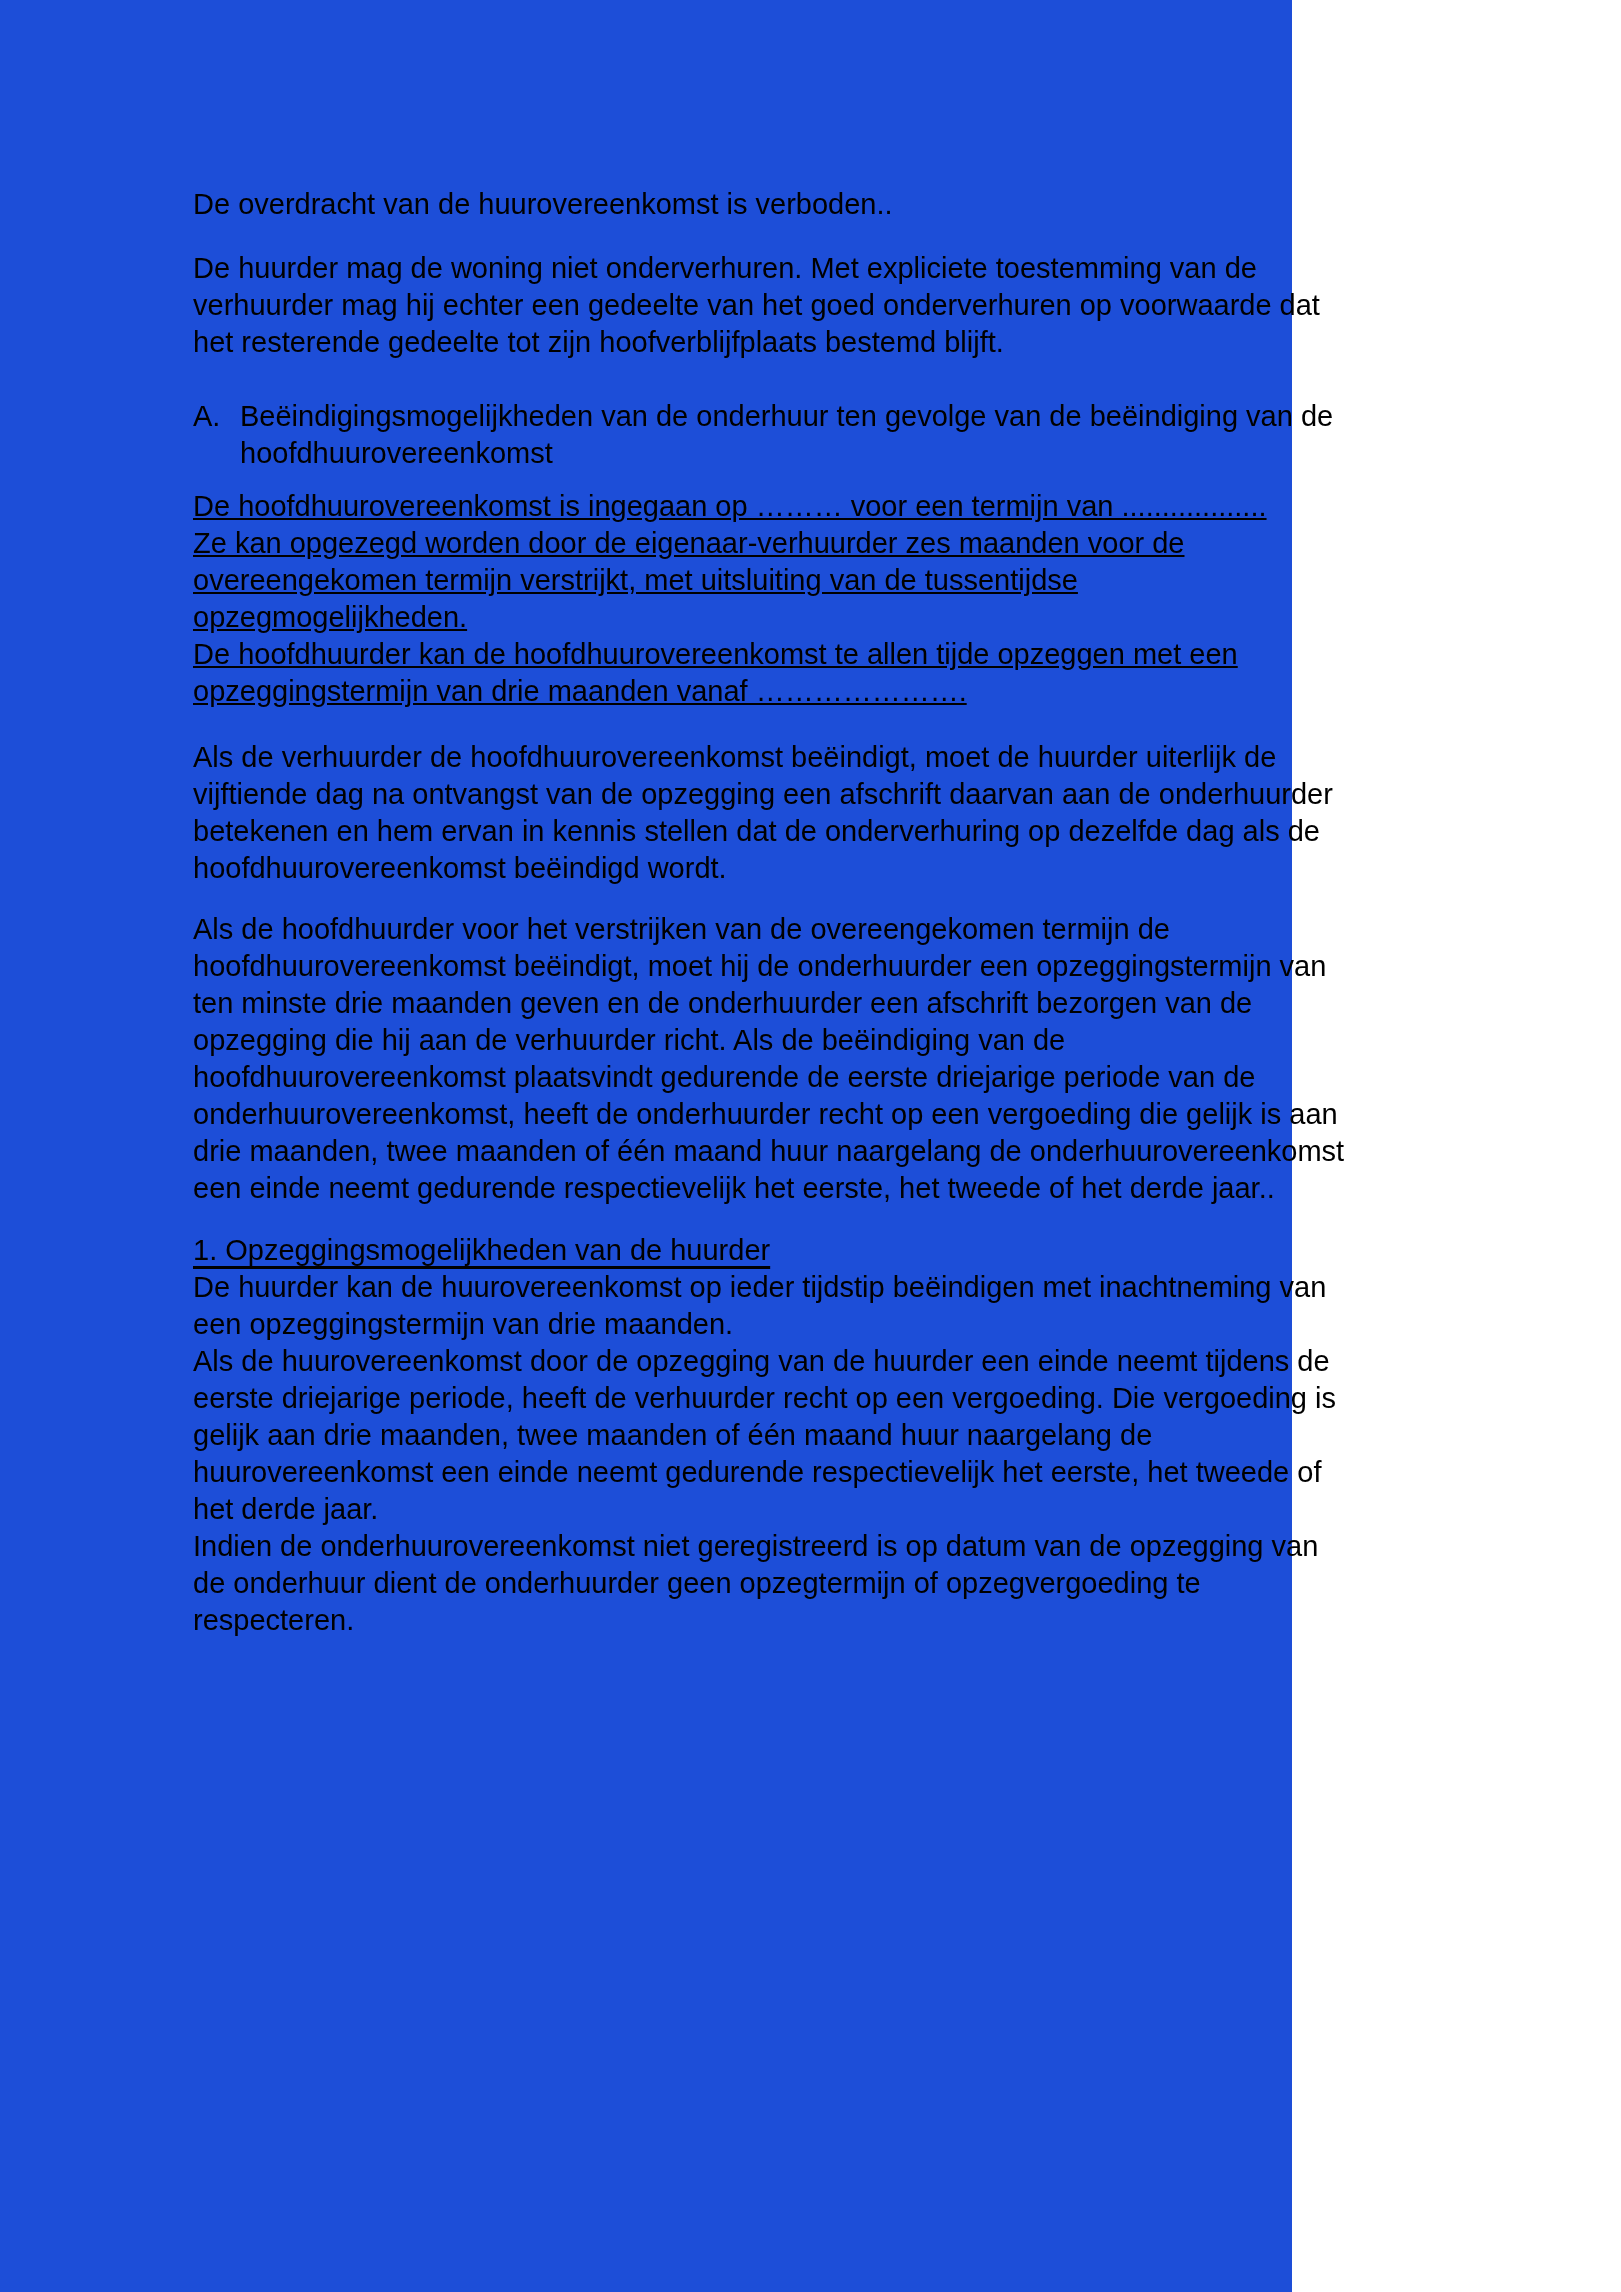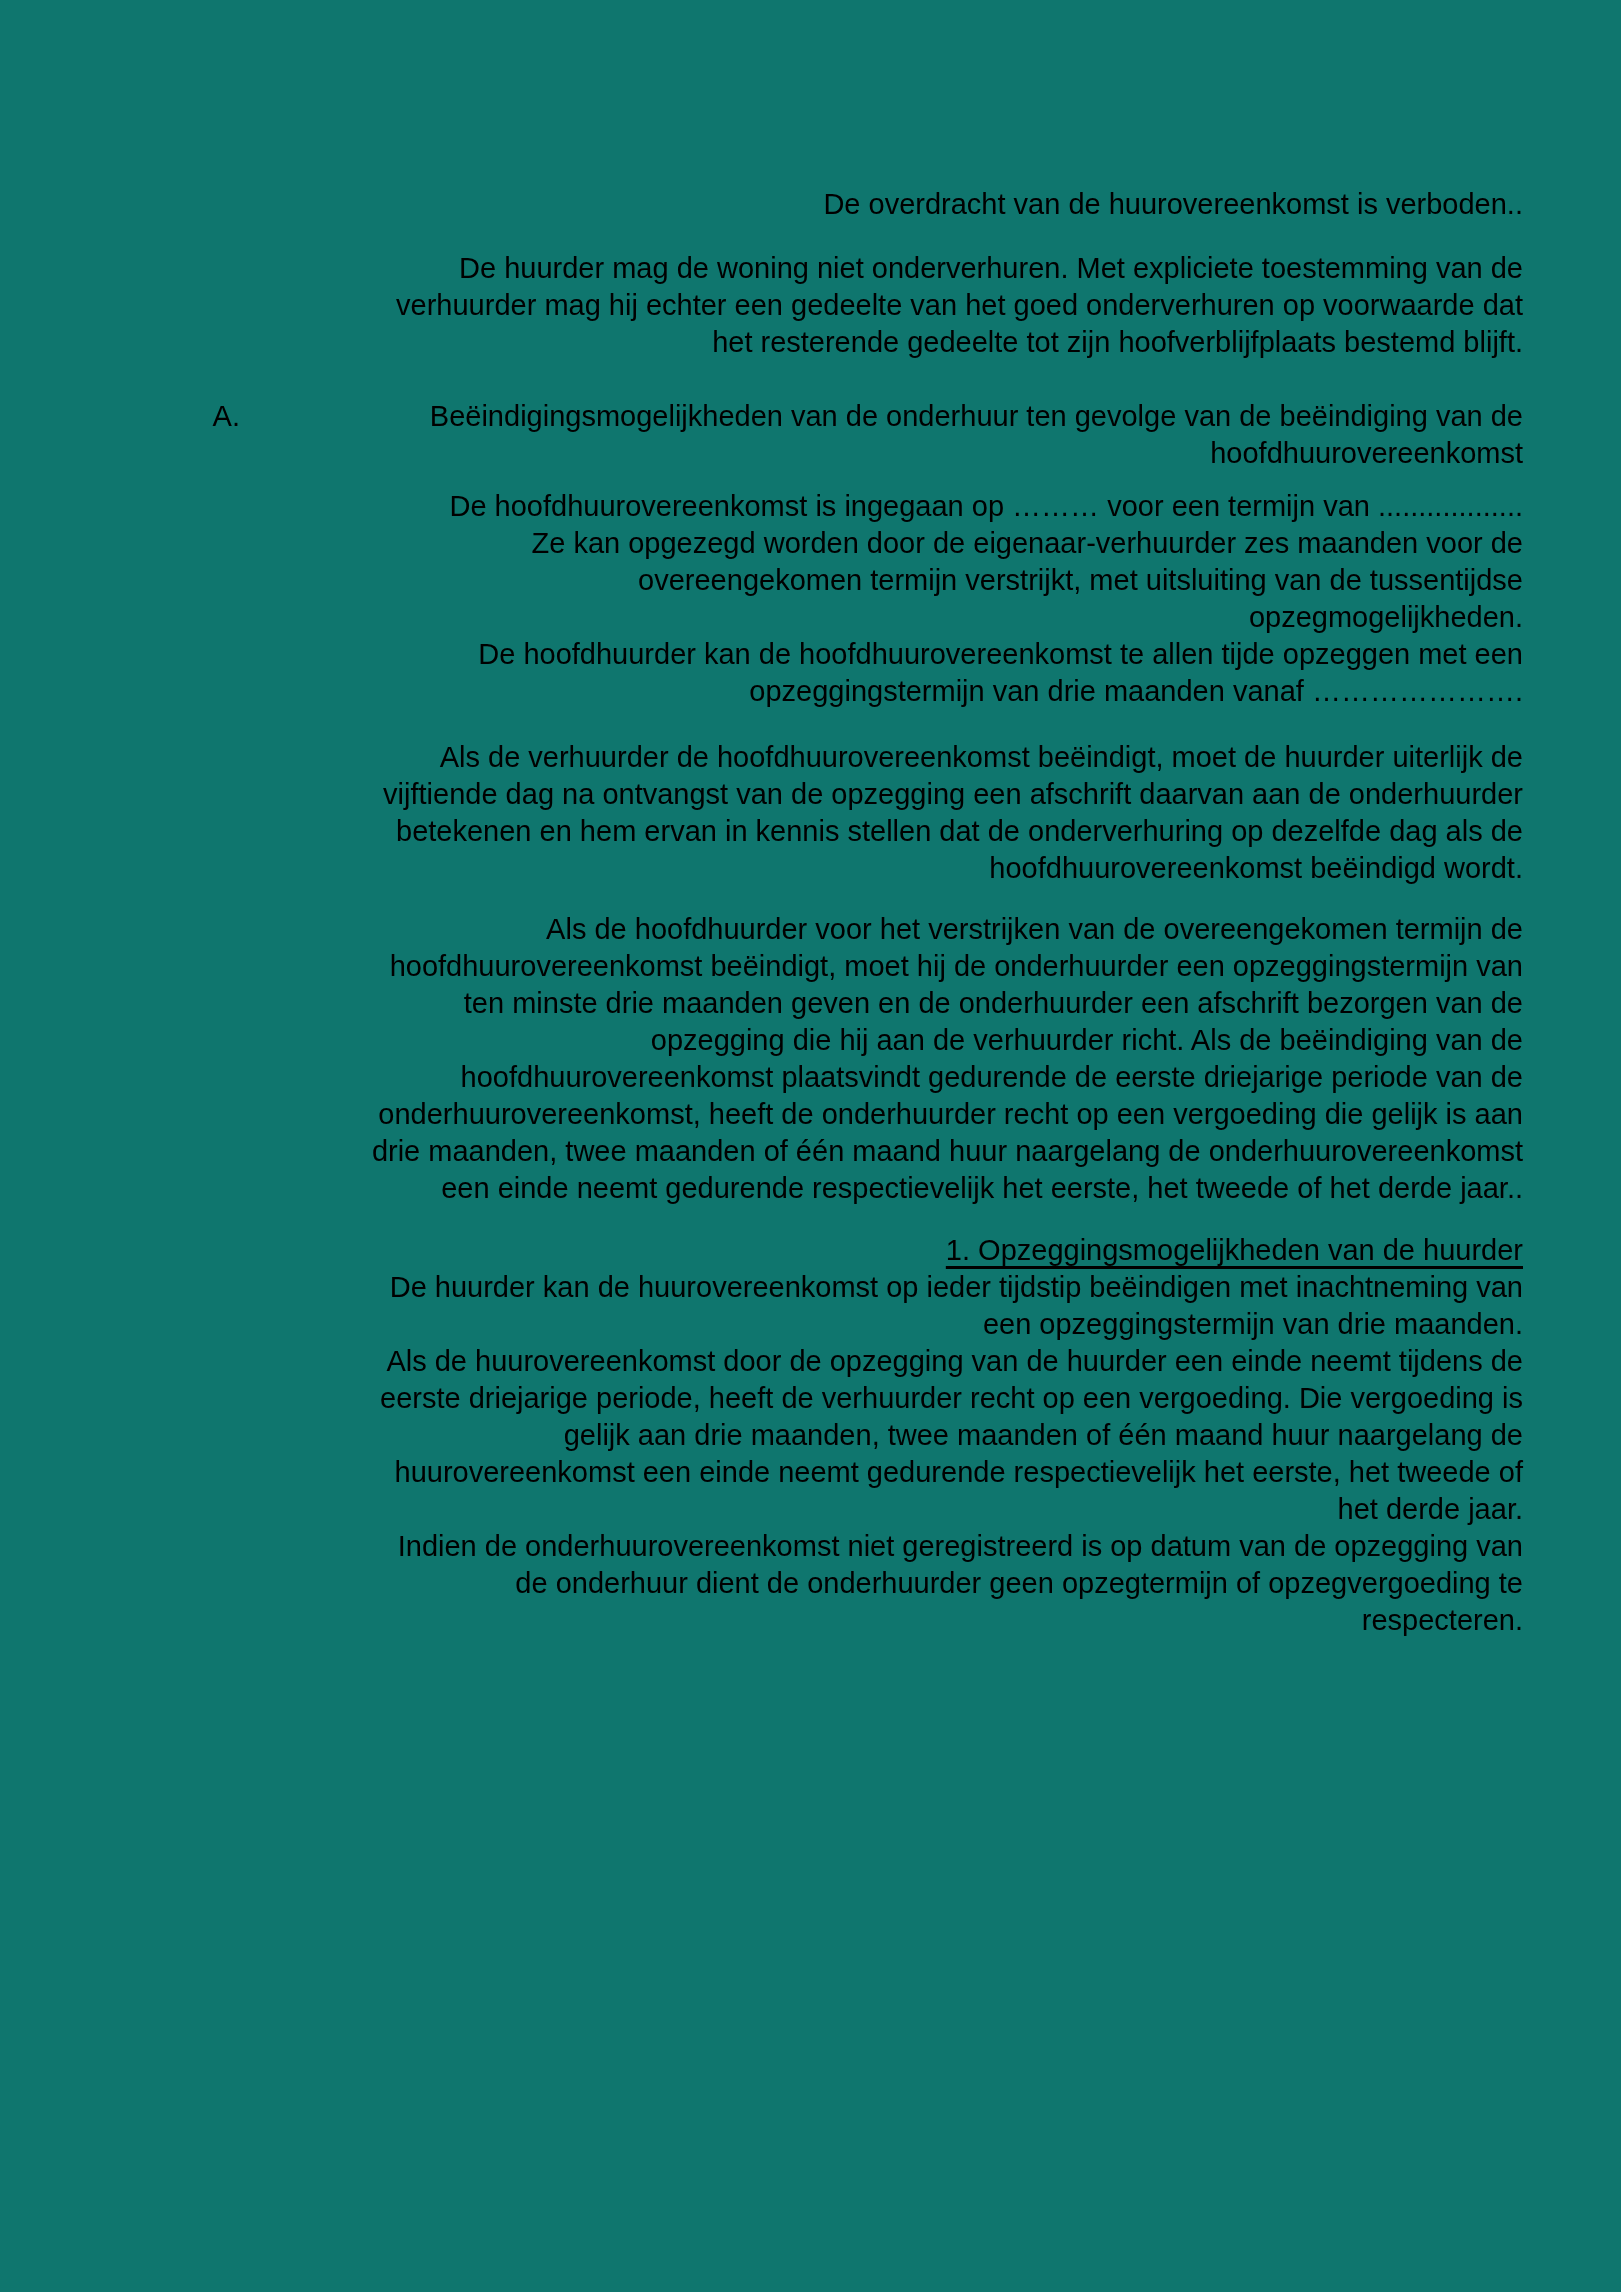--- a/index.html
+++ b/index.html
@@ -11,35 +11,34 @@
     width: 1621px;
     height: 2293px;
     overflow: hidden;
     color: #000000;
     font-family: "Liberation Sans", "DejaVu Sans", sans-serif;
     font-size: 29px;
     line-height: 37px;
   }
   .page {
     box-sizing: border-box;
-    width: 1621px;
+    width: 1292px;
     height: 2293px;
     padding: 186px 98px 0 193px;
-    background: #0f766e;
-    text-align: right;
+    background: #1d4ed8;
   }
   .block { margin: 0; }
   .pre { white-space: pre; }
 
   
   .m-p2   { margin-top: 27.4px; }
   .m-h    { margin-top: 65px; }
   .m-p3   { margin-top: 37px; }
   .m-a    { margin-top: 37px; }
-  .m-p4   { margin-top: 15.7px; }
+  .m-p4   { margin-top: 15.7px; text-decoration: underline; }
   .m-p5   { margin-top: 29px; }
   .m-p6   { margin-top: 23.5px; }
   .m-b    { margin-top: 17.6px; }
   .m-h1   { margin-top: 25.5px; }
   .m-p7   { margin-top: 0; }
   .m-h2   { margin-top: 27.4px; }
 
   .artikel-heading {
     font-weight: bold;
     padding-left: 50px;

